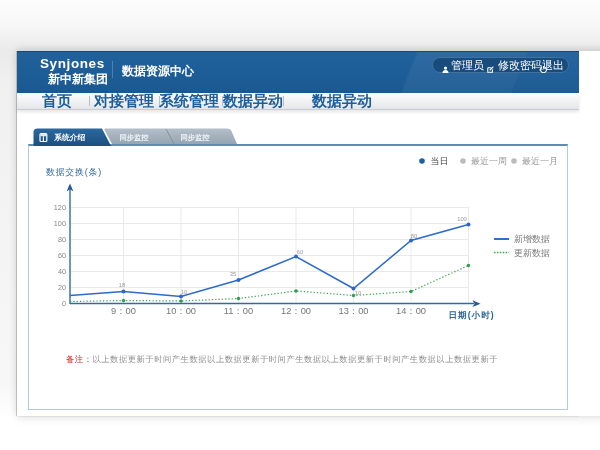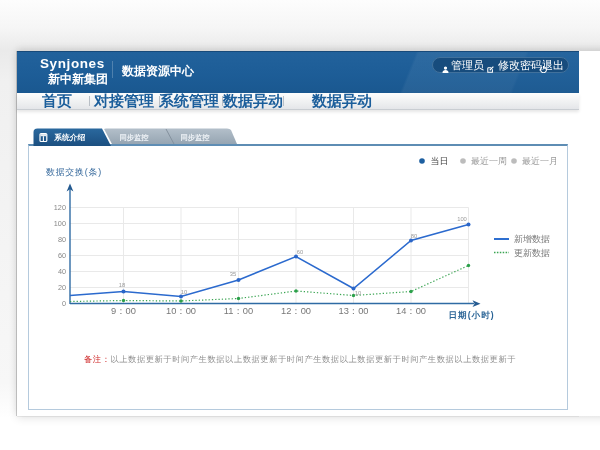--- a/index.html
+++ b/index.html
@@ -26,21 +26,21 @@
     background:linear-gradient(180deg,#fdfdfd 0%,#f0f1f2 55%,#e4e6e9 100%);
     border-bottom:1px solid #c9cdd2;box-shadow:0 2px 3px rgba(0,0,0,0.10);}
   #nav .it{position:absolute;top:0;height:16px;line-height:16px;color:#1b5e9b;font-size:15px;font-weight:bold;text-align:center;}
   #nav .sp{position:absolute;top:3px;width:1px;height:10px;background:#b9bfc6;}
   
   #panel{position:absolute;left:11px;top:93px;width:538px;height:263px;background:#fff;
     border-left:1px solid #b5cadd;border-right:1px solid #b5cadd;border-bottom:1px solid #b5cadd;
     border-top:2px solid #5e8db4;}
   
   #note{position:absolute;left:49px;top:302.5px;font-size:8.3px;letter-spacing:0.52px;color:#8f8f8f;white-space:nowrap;}
-  #note b{color:#cf2a2a;font-weight:normal;margin-left:18px;}
+  #note b{color:#cf2a2a;font-weight:normal;}
 </style>
 </head>
 <body>
 <div id="stage">
  <div id="page">
   <div id="edgeL" style="position:absolute;left:-1px;top:0;width:1px;height:365px;background:rgba(120,120,120,0.38);"></div>
   <div id="edgeR" style="position:absolute;right:-1px;top:0;width:1px;height:365px;background:rgba(120,120,120,0.34);"></div>
   <div id="edgeB" style="position:absolute;left:0;bottom:-1px;width:562px;height:1px;background:rgba(140,140,140,0.14);"></div>
   <div id="header">
     <div class="band"></div>

